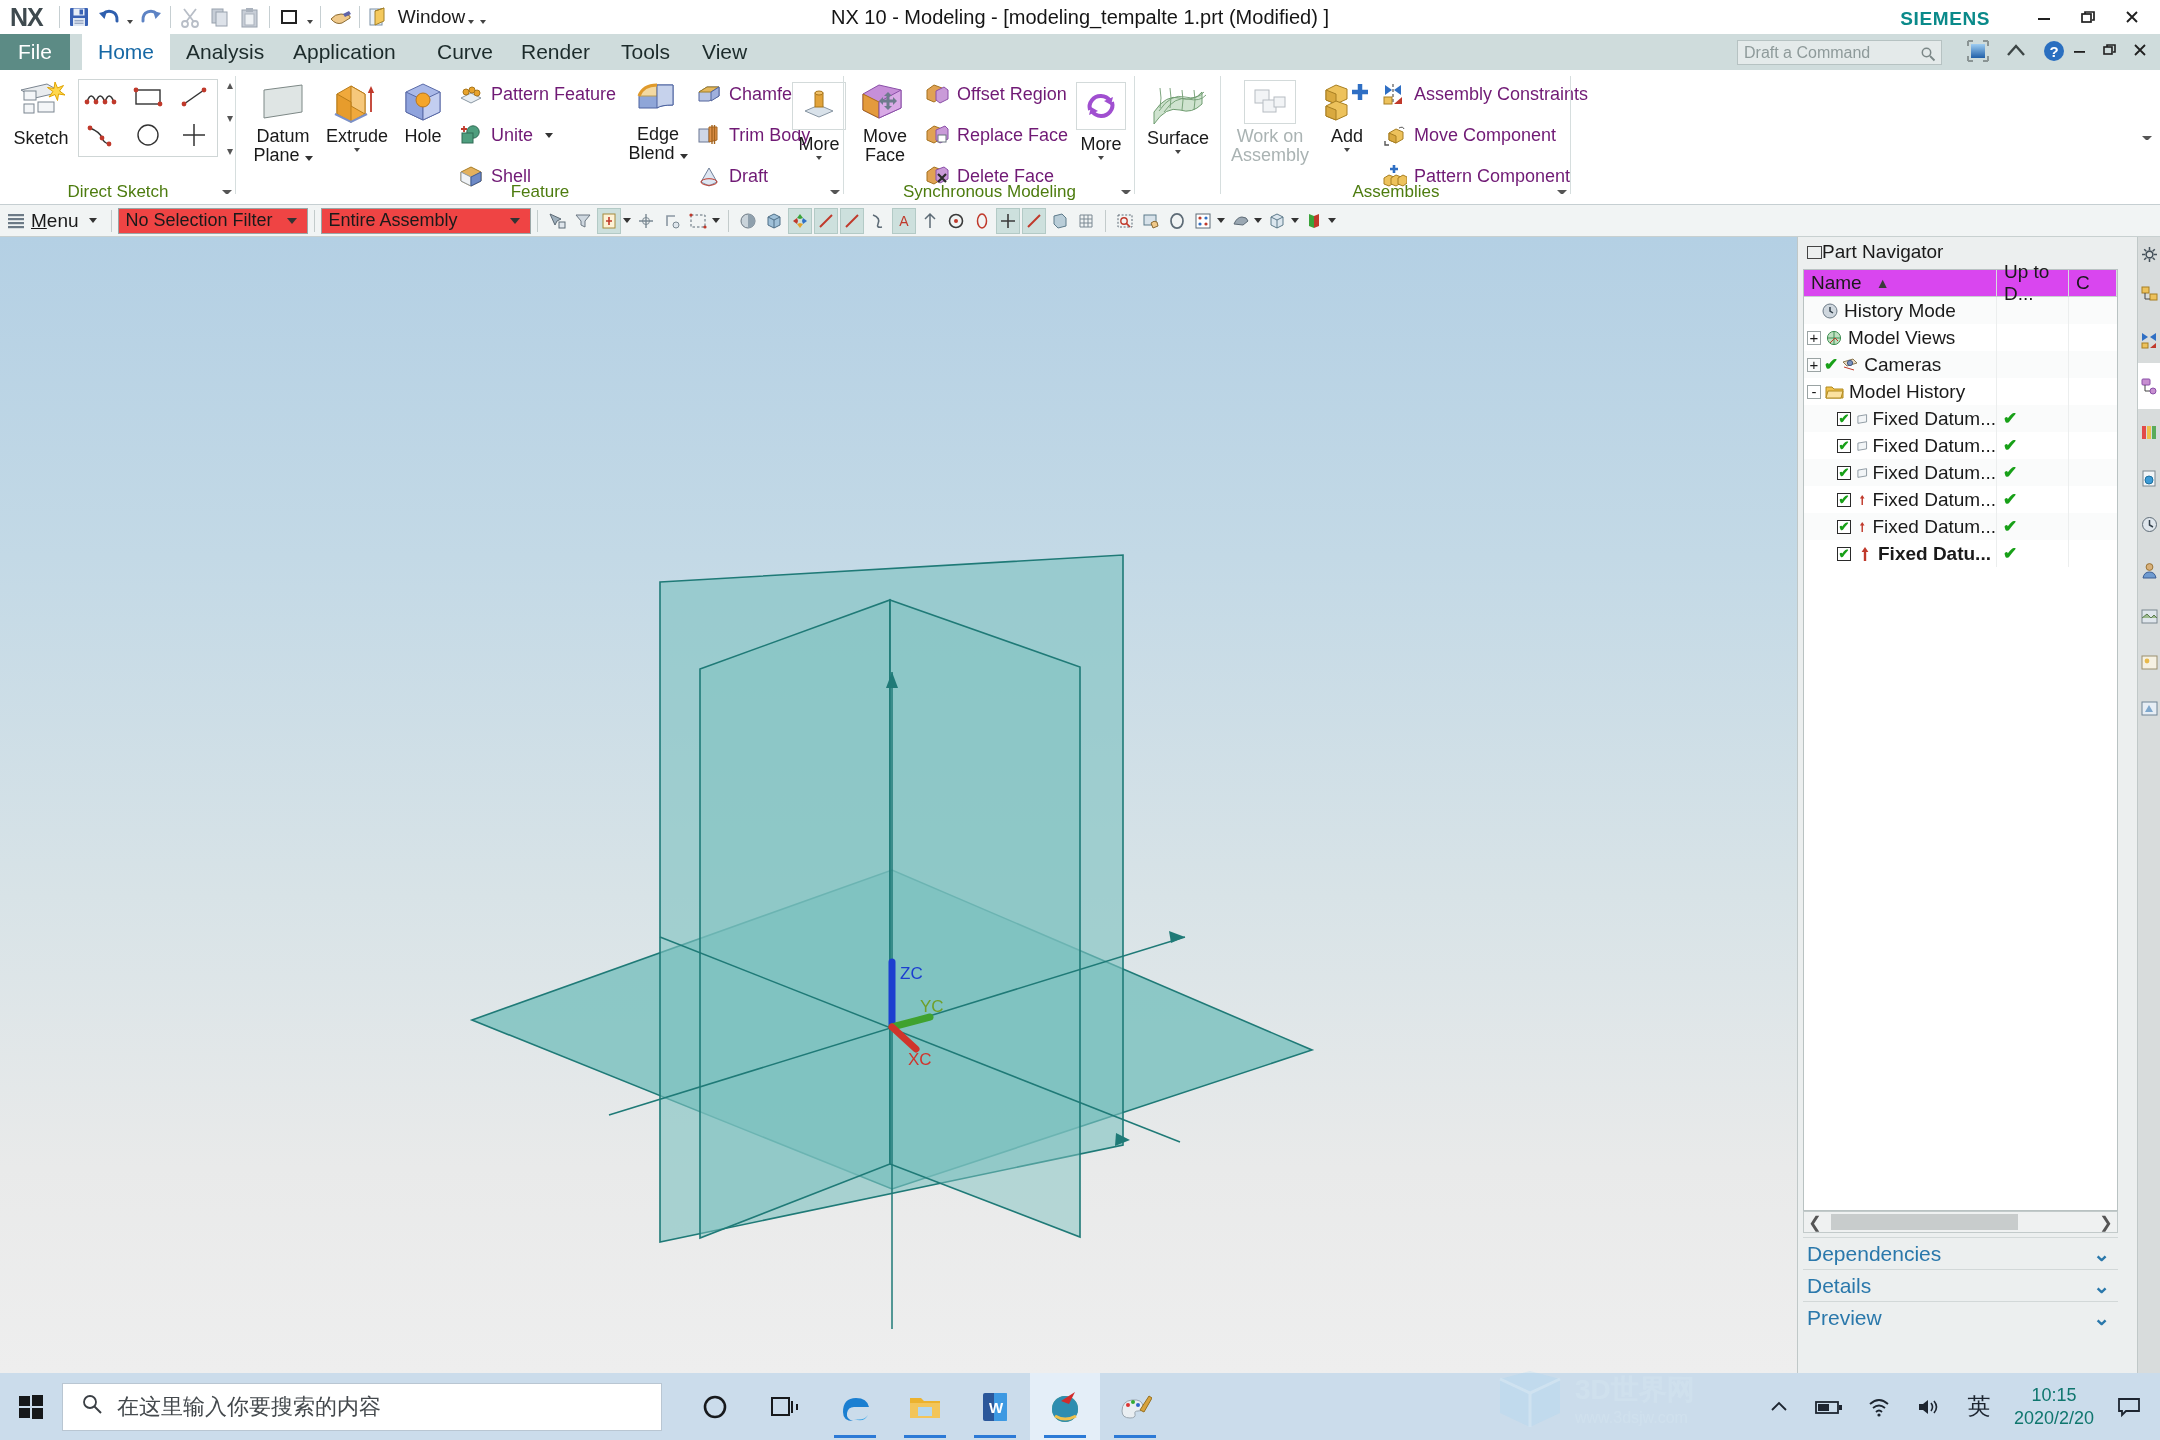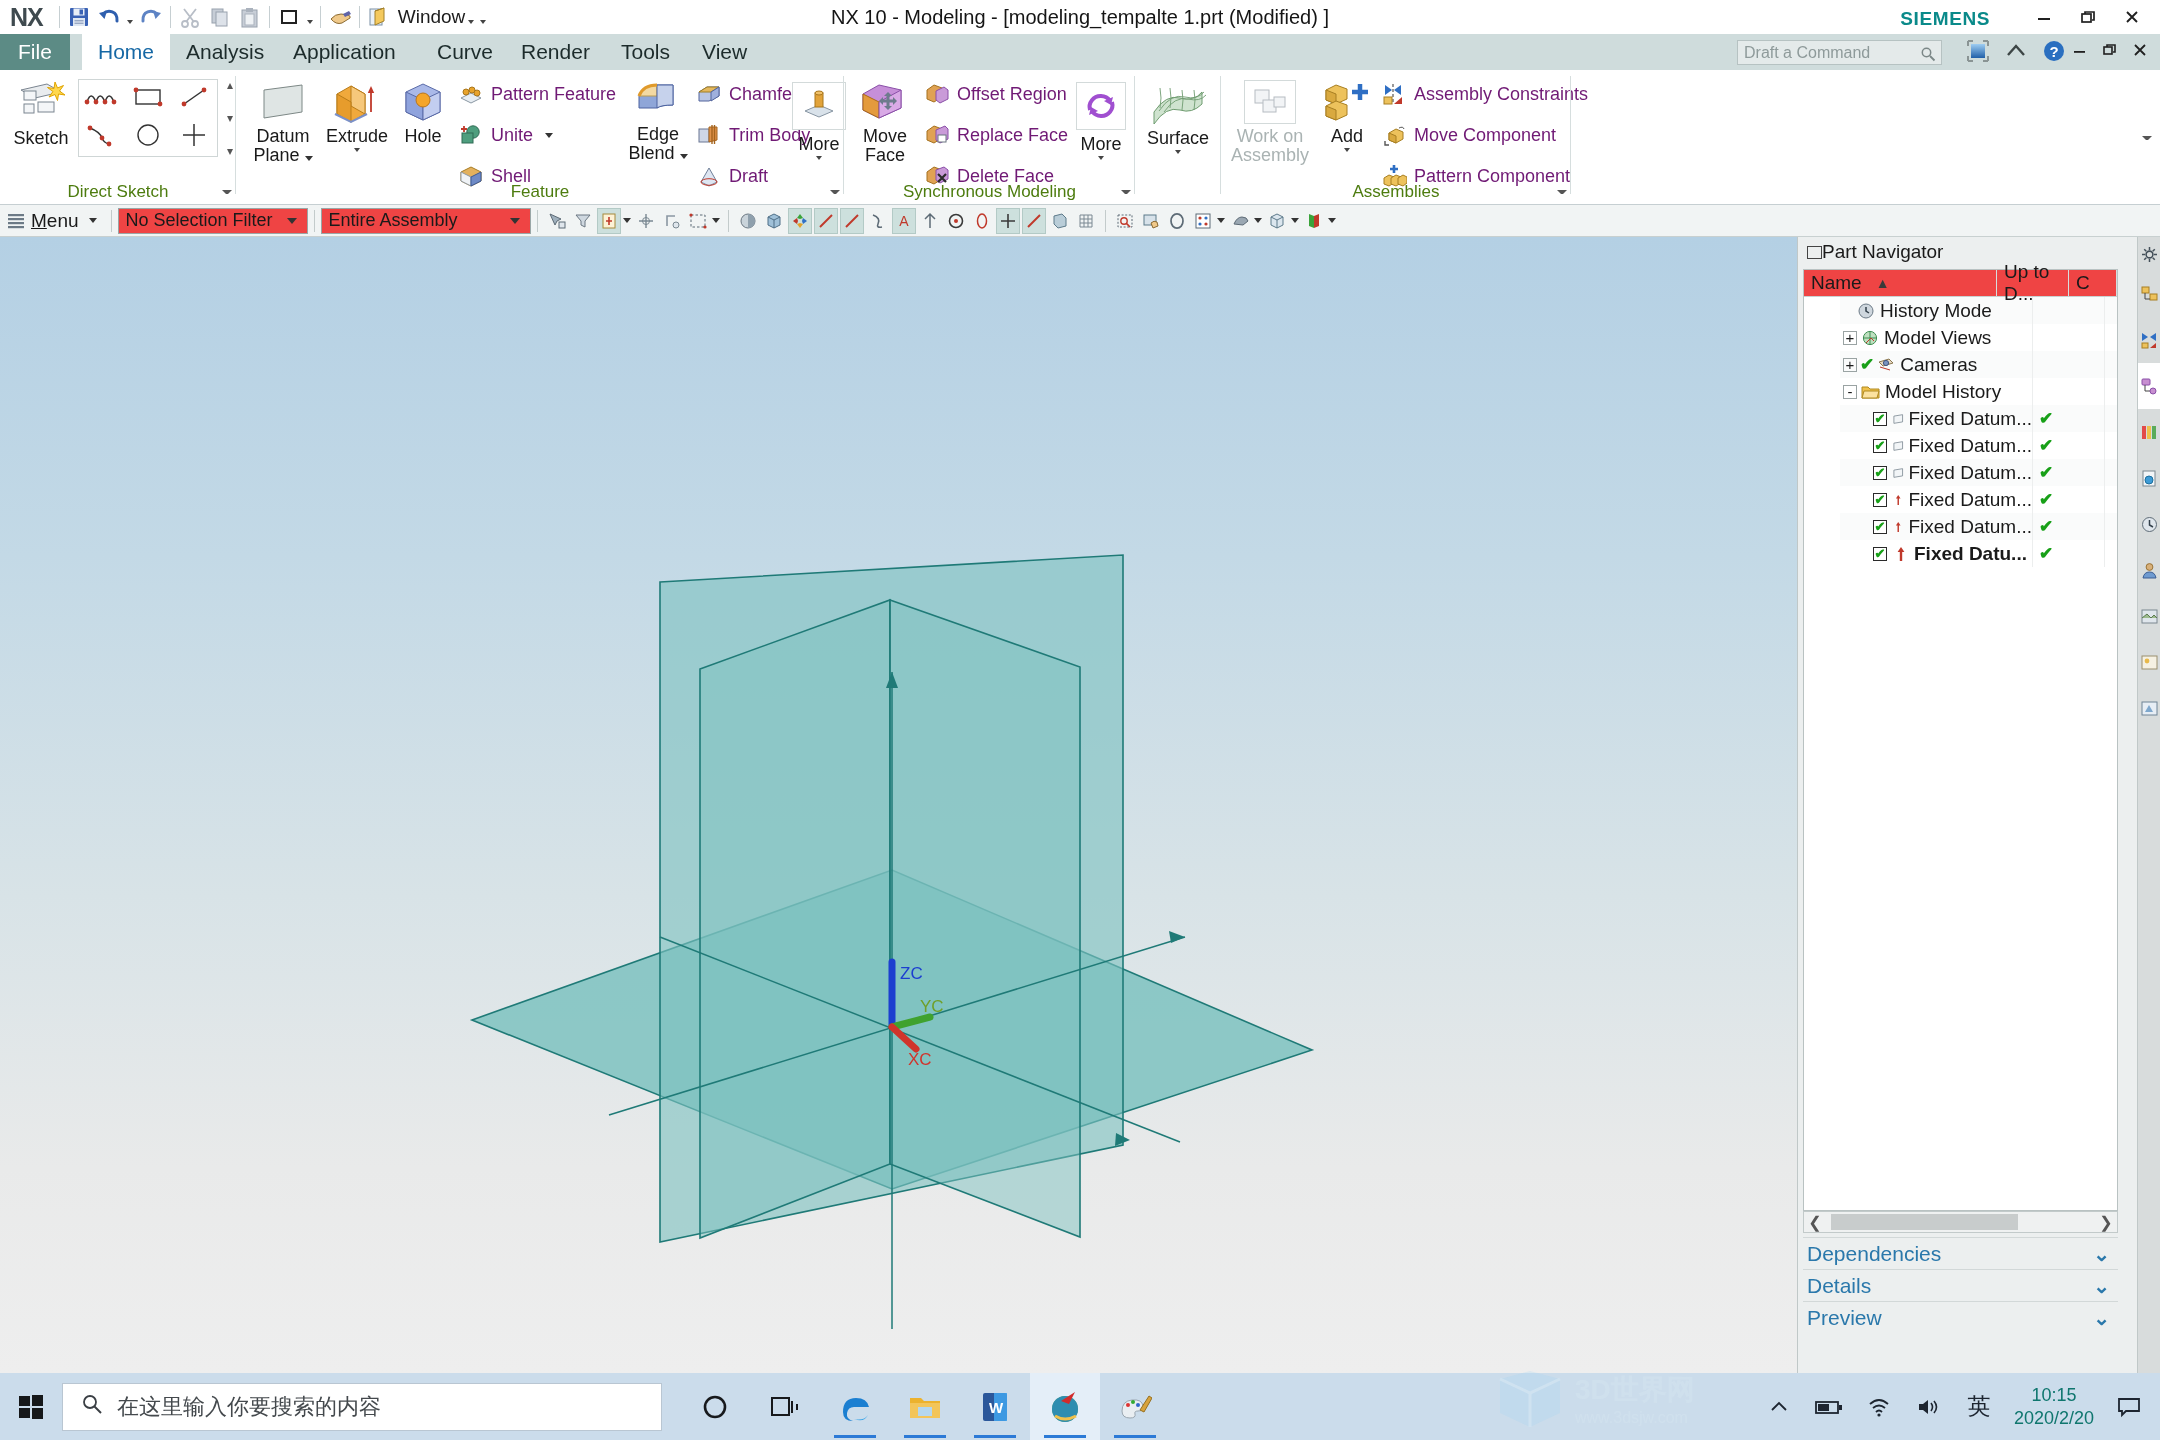--- a/index.html
+++ b/index.html
@@ -107,23 +107,23 @@
     overflow:hidden;
   }
   
   .respanel{
     position:absolute; left:1797px; top:237px; width:340px; height:1136px;
     background:#ecefef; border-left:1px solid #c0c8c8;
   }
   .pn-head{ height:30px; display:flex; align-items:center; padding-left:9px; font-size:19px;}
   .pn-head .box{ width:15px;height:13px;border:1.6px solid #444;}
   .pn-table{ position:absolute; left:5px; top:32px; width:315px; bottom:162px; background:#fff; border:1px solid #b9c2c2;}
-  .pn-colhdr{ display:flex; height:27px; background:#ef4444; border-bottom:1px solid #c9d1d1; font-size:19px;}
+  .pn-colhdr{ display:flex; height:27px; background:#d946ef; border-bottom:1px solid #c9d1d1; font-size:19px;}
   .pn-colhdr div{ display:flex; align-items:center; padding-left:7px; border-right:1px solid #d7dddd; height:100%;}
-  .pn-row{ display:flex; height:27px; align-items:flex-start; font-size:19px; white-space:nowrap;margin-left:36px;}
+  .pn-row{ display:flex; height:27px; align-items:flex-start; font-size:19px; white-space:nowrap;}
   .pn-row:nth-child(even){ background:#fafbfb;}
   .pn-name{ display:flex; align-items:center; height:100%; width:193px; border-right:1px solid #eceeee; overflow:hidden;}
   .pn-up{ width:72px; height:100%; border-right:1px solid #eceeee; display:flex;align-items:center; padding-left:6px;}
   .chk{ width:14px;height:14px;border:1.4px solid #2a2a2a; background:#fff; display:inline-flex;align-items:center;justify-content:center; flex:none;}
   .tick{ color:#18a018; font-size:17px; font-weight:bold; line-height:1;}
   .hscroll{ position:absolute; left:5px; width:315px; height:22px; bottom:140px;
             background:#eff1f1; border:1px solid #c2caca; display:flex; align-items:center; justify-content:space-between;}
   .hscroll .thumb{ position:absolute; left:27px; width:187px; height:16px; background:#c8cccc; top:2px;}
   .hscroll .ar{ width:22px; text-align:center; font-size:16px; color:#555; z-index:2;}
   .collapsec{ position:absolute; left:5px; width:315px; height:32px; display:flex; align-items:center;

